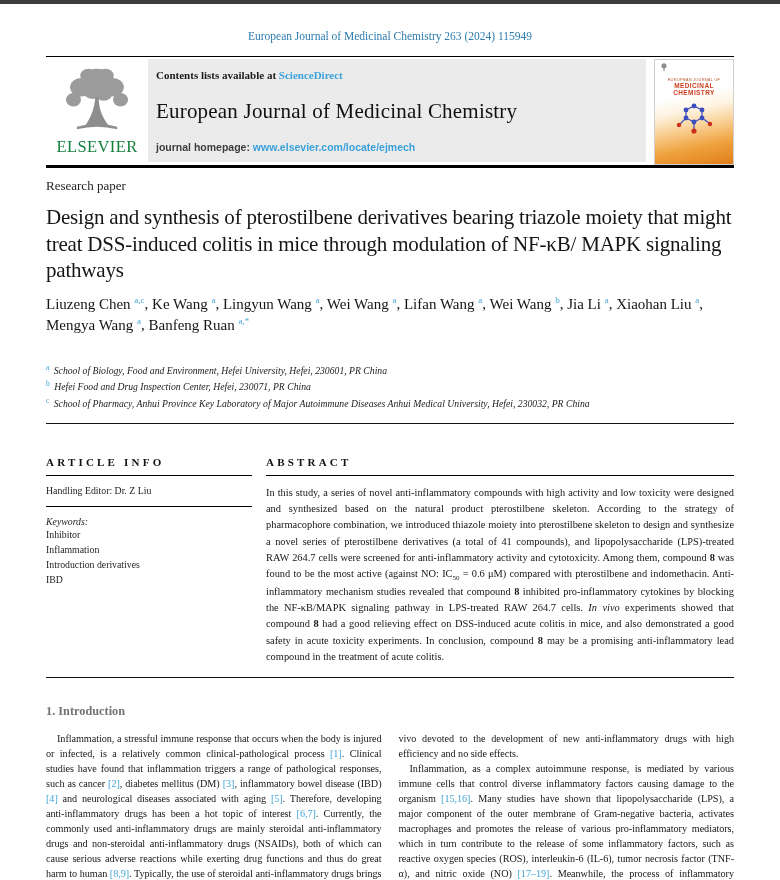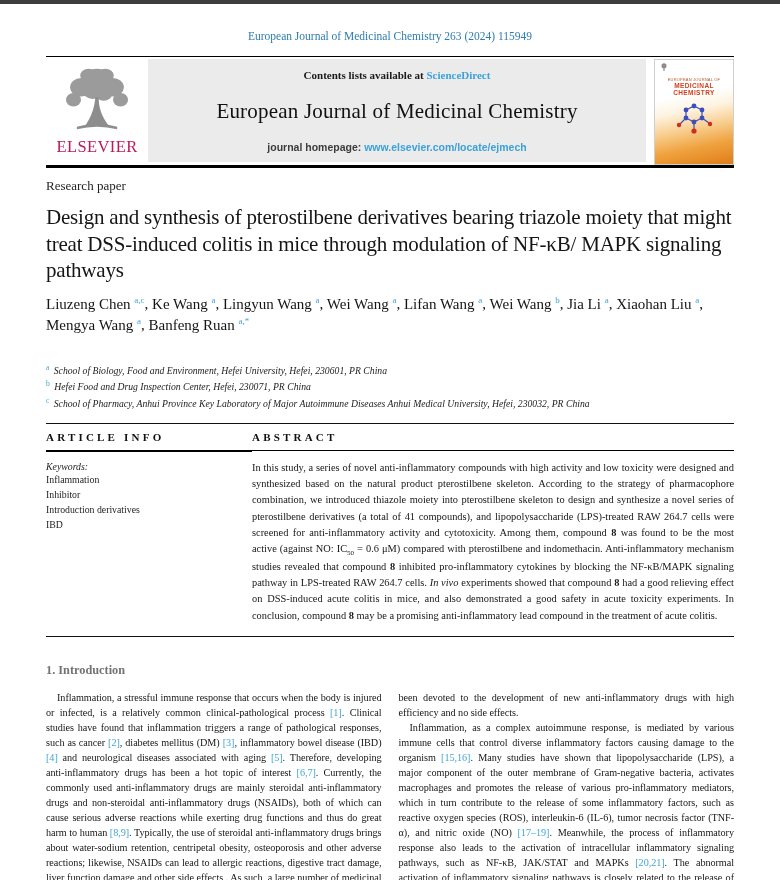--- a/index.html
+++ b/index.html
@@ -11,23 +11,23 @@
   .page { position:relative; width:780px; height:880px; overflow:hidden; background:#fff; }
   .topbar { height:4px; background:#3d3d3d; width:100%; }
   .content { padding:0 46px; width:780px; }
 
   .journal-ref { margin-top:26px; text-align:center; font-size:11.5px; color:#2d7cae; }
 
   .header { margin-top:14px; border-top:1.5px solid #000; border-bottom:3.5px solid #000;
             display:flex; align-items:stretch; height:112px; padding:2px 0 3px; }
   .logo-block { width:102px; flex:none; display:flex; flex-direction:column; align-items:center; padding-top:3px; }
   .tree-svg { width:84px; height:74px; }
-  .elsevier-text { font-size:16.5px; color:#be185d; letter-spacing:0.4px; margin-top:1px; }
+  .elsevier-text { font-size:16.5px; color:#15803d; letter-spacing:0.4px; margin-top:1px; }
 
-  .masthead { flex:1; background:#ebebeb; display:flex; flex-direction:column; align-items:center;
+  .masthead { flex:1; background:#ebebeb; display:flex; flex-direction:column; 
               justify-content:space-between; padding:10px 8px 9px; }
   .contents-line { font-size:11px; font-weight:bold; color:#1a1a1a; }
   .journal-name { font-size:21px; color:#111; letter-spacing:0.2px; }
   .homepage-line { font-family:"Liberation Sans", sans-serif; font-size:10.5px; font-weight:bold; color:#3c3c3c; }
   .link { color:#3aa1da; cursor:pointer; text-decoration:none; }
 
   .cover { width:80px; height:106px; margin-left:8px; flex:none; position:relative; overflow:hidden;
            border:1px solid #cfcfcf;
            background:linear-gradient(168deg,#ffffff 0%,#ffffff 34%,#fdf3e0 48%,#f8cd8d 64%,#efa23f 80%,#df7d18 100%);
            font-family:"Liberation Sans", sans-serif; }
@@ -39,21 +39,21 @@
 
   .article-type { margin-top:10px; font-size:13px; color:#1f1f1f; }
   .title { margin:10px 0 0; font-size:21px; font-weight:400; line-height:1.27; letter-spacing:-0.2px; color:#151515; }
   .authors { margin-top:10px; font-size:15px; line-height:1.42; color:#151515; }
   .authors sup { color:#44a5d8; font-size:9px;text-align:right; }
   .affiliations { margin-top:25px; font-size:9.7px; font-style:italic; line-height:1.5; color:#222; }
   .affiliations sup { color:#44a5d8; font-style:normal; font-size:7.5px; margin-right:2px; }
 
   .rule-full { border-top:1px solid #111; margin-top:11px; }
 
-  .info-grid { display:flex; margin-top:1px; }
+  .info-grid { display:flex; gap:14px; margin-top:26px; }
   .info-left { width:206px; flex:none; }
   .info-right { flex:1; }
   .caps-head { font-size:11px; font-weight:bold; letter-spacing:3.2px; padding:6px 0 7px; color:#111; }
   .colrule { border-top:1.3px solid #000; }
   .editor { font-size:9.8px; padding:9px 0 10px; color:#1c1c1c; }
   .kw-label { font-size:9.8px; font-style:italic; margin-top:9px; color:#1c1c1c; }
   .kw { font-size:9.8px; line-height:1.55; color:#1c1c1c; }
   .abs-text { font-size:10.4px; line-height:1.56; text-align:justify; padding-top:9px; color:#161616; }
 
   .divider-full { border-top:1px solid #111; margin-top:12px; }
@@ -143,44 +143,45 @@
         <div><sup>b</sup> Hefei Food and Drug Inspection Center, Hefei, 230071, PR China</div>
         <div><sup>c</sup> School of Pharmacy, Anhui Province Key Laboratory of Major Autoimmune Diseases Anhui Medical University, Hefei, 230032, PR China</div>
       </div>
 
     <div class="rule-full"></div>
 
     <div class="info-grid">
       <div class="info-left">
         <div class="caps-head">ARTICLE INFO</div>
         <div class="colrule"></div>
+        <div class="editor">Handling Editor: Dr. Z Liu</div>
         <div class="colrule"></div>
         <div class="kw-label">Keywords:</div>
         <div class="keywords">
+            <div class="kw">Inhibitor</div>
             <div class="kw">Inflammation</div>
-            <div class="kw">Inhibitor</div>
             <div class="kw">Introduction derivatives</div>
             <div class="kw">IBD</div>
           </div>
       </div>
       <div class="info-right">
         <div class="caps-head">ABSTRACT</div>
         <div class="colrule"></div>
         <div class="abs-text">In this study, a series of novel anti-inflammatory compounds with high activity and low toxicity were designed and synthesized based on the natural product pterostilbene skeleton. According to the strategy of pharmacophore combination, we introduced thiazole moiety into pterostilbene skeleton to design and synthesize a novel series of pterostilbene derivatives (a total of 41 compounds), and lipopolysaccharide (LPS)-treated RAW 264.7 cells were screened for anti-inflammatory activity and cytotoxicity. Among them, compound <b>8</b> was found to be the most active (against NO: IC<sub>50</sub> = 0.6 μM) compared with pterostilbene and indomethacin. Anti-inflammatory mechanism studies revealed that compound <b>8</b> inhibited pro-inflammatory cytokines by blocking the NF-κB/MAPK signaling pathway in LPS-treated RAW 264.7 cells. <i>In vivo</i> experiments showed that compound <b>8</b> had a good relieving effect on DSS-induced acute colitis in mice, and also demonstrated a good safety in acute toxicity experiments. In conclusion, compound <b>8</b> may be a promising anti-inflammatory lead compound in the treatment of acute colitis.</div>
       </div>
     </div>
 
     <div class="divider-full"></div>
 
     <div class="section-head">1. Introduction</div>
 
     <div class="body-cols">
       <div class="bcol">
         <p class="indent">Inflammation, a stressful immune response that occurs when the body is injured or infected, is a relatively common clinical-pathological process <span class="ref">[1]</span>. Clinical studies have found that inflammation triggers a range of pathological responses, such as cancer <span class="ref">[2]</span>, diabetes mellitus (DM) <span class="ref">[3]</span>, inflammatory bowel disease (IBD) <span class="ref">[4]</span> and neurological diseases associated with aging <span class="ref">[5]</span>. Therefore, developing anti-inflammatory drugs has been a hot topic of interest <span class="ref">[6,7]</span>. Currently, the commonly used anti-inflammatory drugs are mainly steroidal anti-inflammatory drugs and non-steroidal anti-inflammatory drugs (NSAIDs), both of which can cause serious adverse reactions while exerting drug functions and thus do great harm to human <span class="ref">[8,9]</span>. Typically, the use of steroidal anti-inflammatory drugs brings about water-sodium retention, centripetal obesity, osteoporosis and other adverse reactions; likewise, NSAIDs can lead to allergic reactions, digestive tract damage, liver function damage and other side effects . As such, a large number of medicinal chemistry studies have</p>
       </div>
       <div class="bcol">
-        <p>been devoted to the development of new anti-inflammatory drugs with high efficiency and no side effects.</p>
+        <p>vivo devoted to the development of new anti-inflammatory drugs with high efficiency and no side effects.</p>
         <p class="indent">Inflammation, as a complex autoimmune response, is mediated by various immune cells that control diverse inflammatory factors causing damage to the organism <span class="ref">[15,16]</span>. Many studies have shown that lipopolysaccharide (LPS), a major component of the outer membrane of Gram-negative bacteria, activates macrophages and promotes the release of various pro-inflammatory mediators, which in turn contribute to the release of some inflammatory factors, such as reactive oxygen species (ROS), interleukin-6 (IL-6), tumor necrosis factor (TNF-α), and nitric oxide (NO) <span class="ref">[17–19]</span>. Meanwhile, the process of inflammatory response also leads to the activation of intracellular inflammatory signaling pathways, such as NF-κB, JAK/STAT and MAPKs <span class="ref">[20,21]</span>. The abnormal activation of inflammatory signaling pathways is closely related to the release of various pro-inflammatory factors; therefore, it is of paramount importance to inhibit the release of pro-inflammatory factors and block the activation of inflammatory signaling pathways to treat inflammation .</p>
       </div>
     </div>
 
   </div>
 </div>
 
 </body></html>

